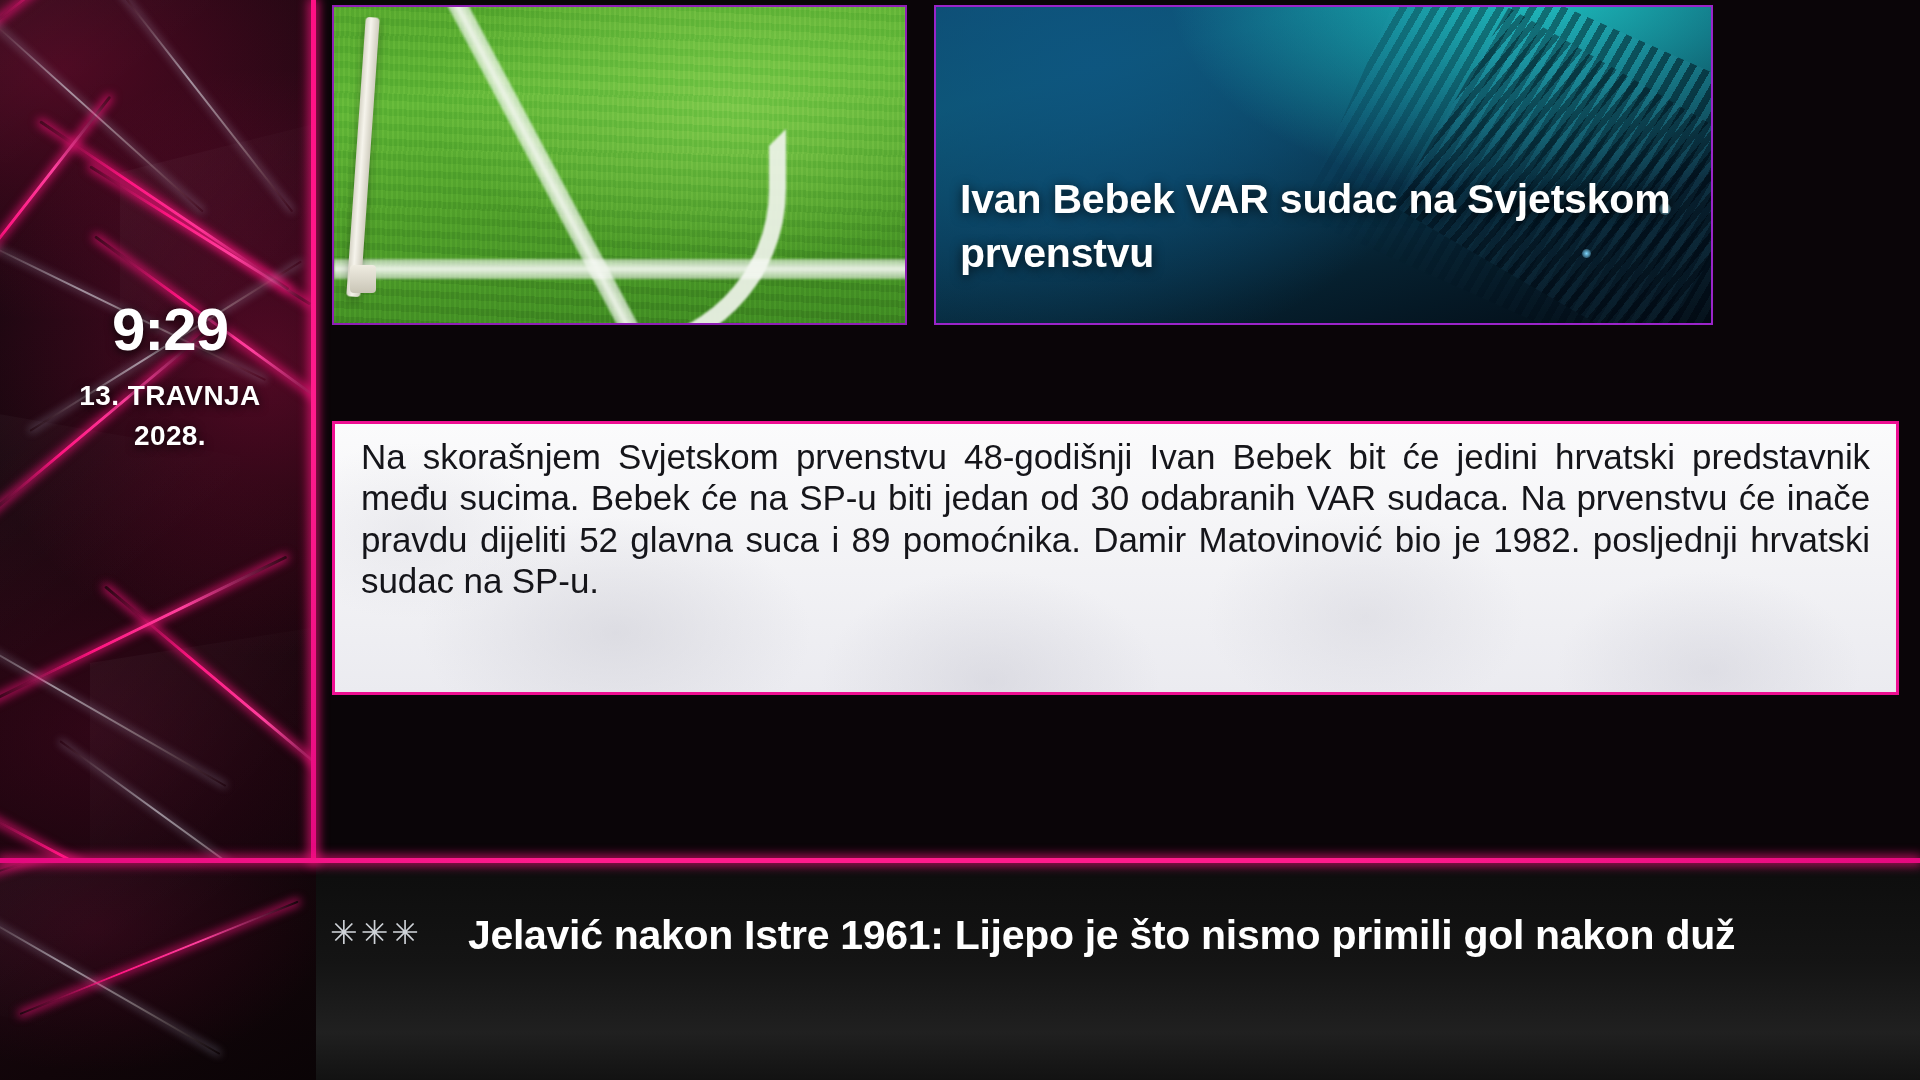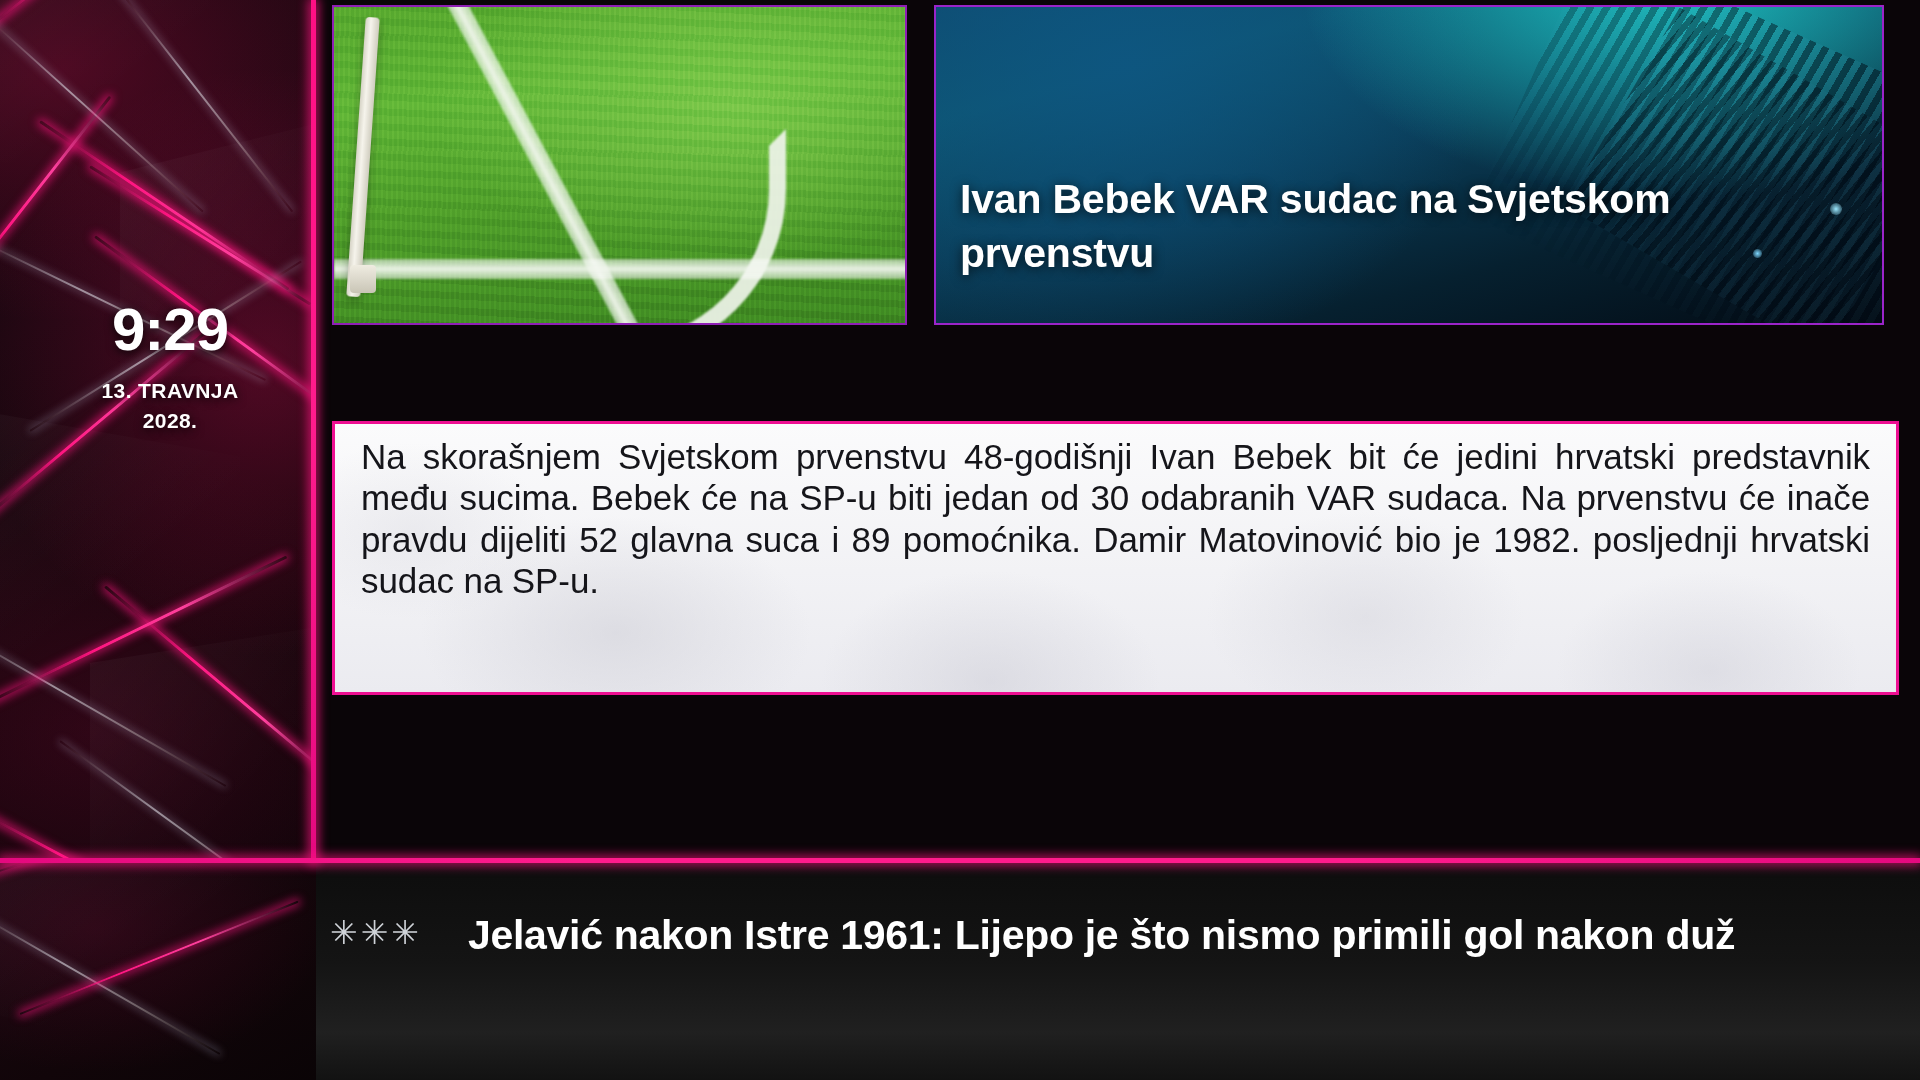--- a/index.html
+++ b/index.html
@@ -33,21 +33,21 @@
   #clock-block{
     position:absolute; left:0; top:300px; width:340px;
     text-align:center; color:#fff;
     text-shadow:0 2px 10px rgba(0,0,0,.85);
   }
   #clock-time{
     font-size:60px; font-weight:700; letter-spacing:-1px;
     line-height:1.0; margin-bottom:16px;
   }
   #clock-date1, #clock-date2, #clock-day{
-    font-size:21px; font-weight:600; line-height:1.42; letter-spacing:.4px;text-align:center;
+    font-size:28px; font-weight:600; line-height:1.42; letter-spacing:.4px;text-align:center;
   }
 
   
   #logo-wrap{
     position:absolute; left:20px; top:938px;
     display:flex; align-items:stretch;
     height:52px;
     transform:skewX(-2deg);
     box-shadow:0 2px 9px rgba(0,0,0,.7);
   }
@@ -133,21 +133,21 @@
   #flagbase{
     position:absolute; left:16px; top:258px;
     width:26px; height:28px;
     background:linear-gradient(180deg,#efece1,#c9c5b6);
     border-radius:4px; filter:blur(.7px);
   }
 
   
   #headline-panel{
     position:absolute; left:934px; top:5px;
-    width:950px; height:320px;
+    width:779px; height:320px;
     border:2px solid #9b24c9;
     overflow:hidden; z-index:4;
     background:
       radial-gradient(ellipse 600px 340px at 78% -6%, rgba(35,235,225,.72), rgba(0,0,0,0) 62%),
       radial-gradient(ellipse 520px 420px at 20% 18%, rgba(14,86,130,.85), rgba(0,0,0,0) 70%),
       linear-gradient(165deg,#0e4a6e 0%, #0d5570 20%, #0a3c57 45%, #06202f 72%, #030b14 100%);
   }
   
   #roof{
     position:absolute; right:-60px; top:10px;

